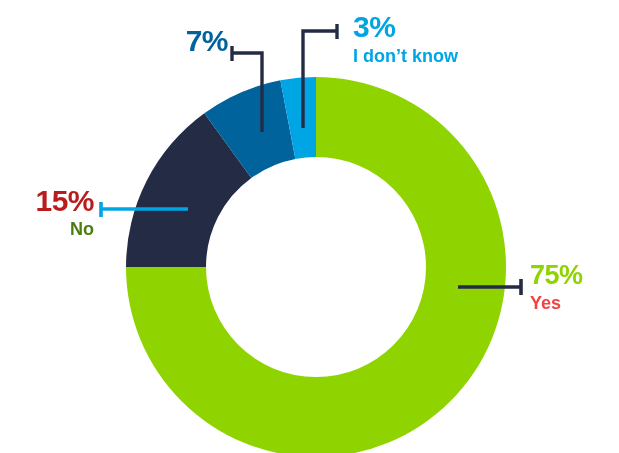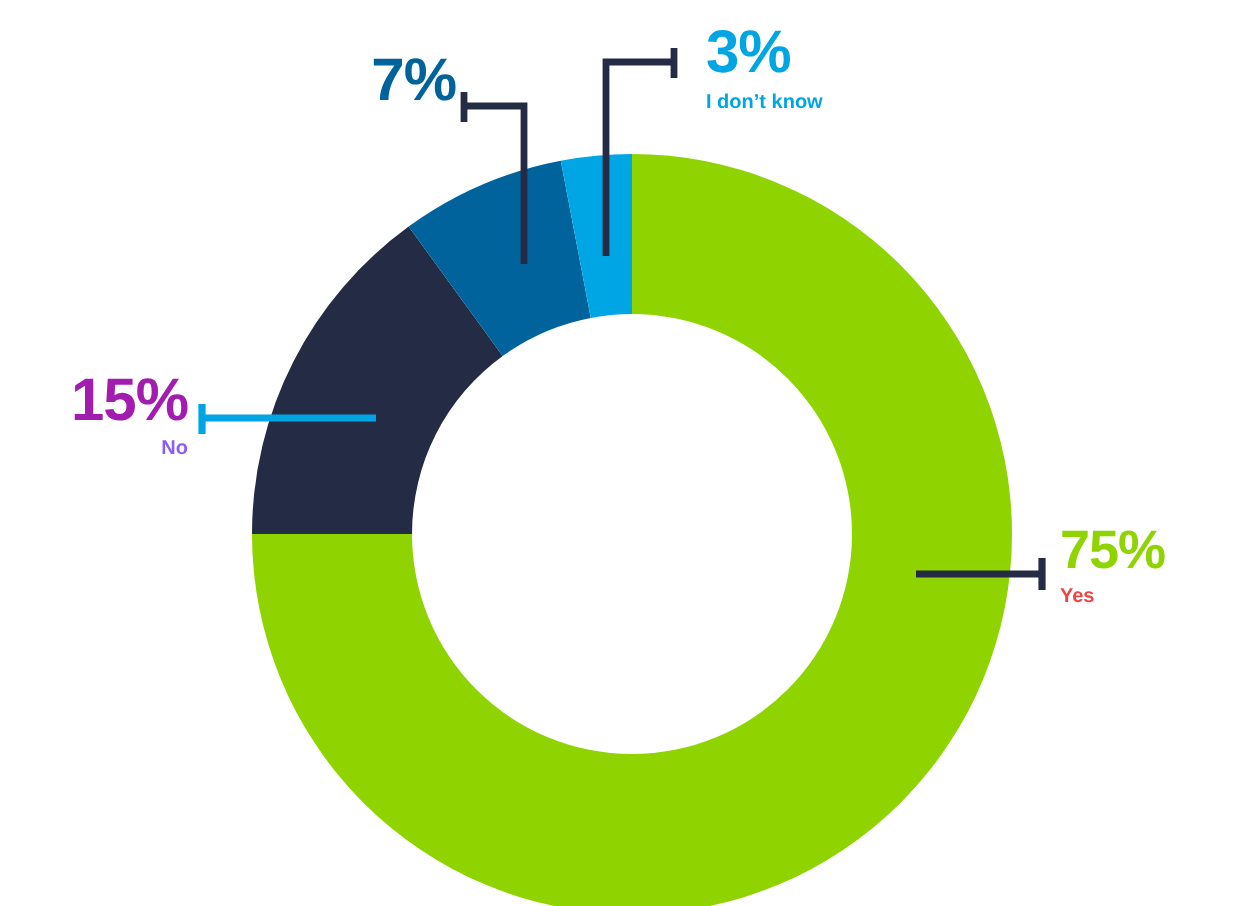--- a/index.html
+++ b/index.html
@@ -27,21 +27,21 @@
     line-height: 1.0;
     white-space: nowrap;
   }
   .pct {
     font-size: 30px;
     font-weight: bold;
     letter-spacing: -0.5px;
     display: block;
   }
   .cat {
-    font-size: 10px;
+    font-size: 18px;
     font-weight: bold;
     display: block;
     margin-top: 4px;
   }
 
   
   #label-considered {
     left: 96px;
     top: 26px;
     width: 132px;
@@ -130,17 +130,17 @@
     <span class="pct" style="color:#00A5E3">3%</span>
     <span class="cat" style="color:#00A5E3">I don’t know</span>
   </div>
 
   <div class="label-block" id="label-yes">
     <span class="pct" style="color:#8FD400">75%</span>
     <span class="cat" style="color:#ef4444">Yes</span>
   </div>
 
   <div class="label-block" id="label-no">
-    <span class="pct" style="color:#a21caf">15%</span>
-    <span class="cat" style="color:#8b5cf6">No</span>
+    <span class="pct" style="color:#b91c1c">15%</span>
+    <span class="cat" style="color:#4d7c0f">No</span>
   </div>
 
 </div>
 
 </body></html>

